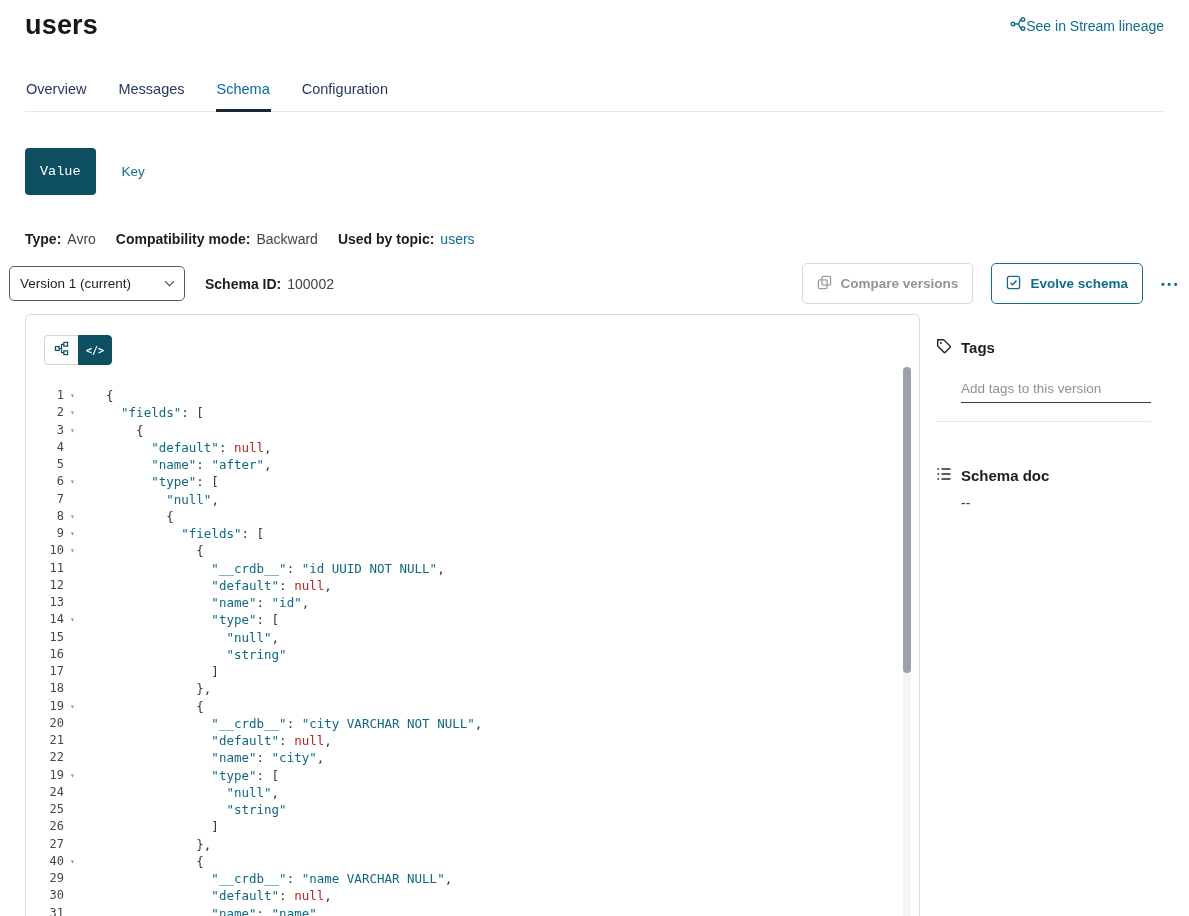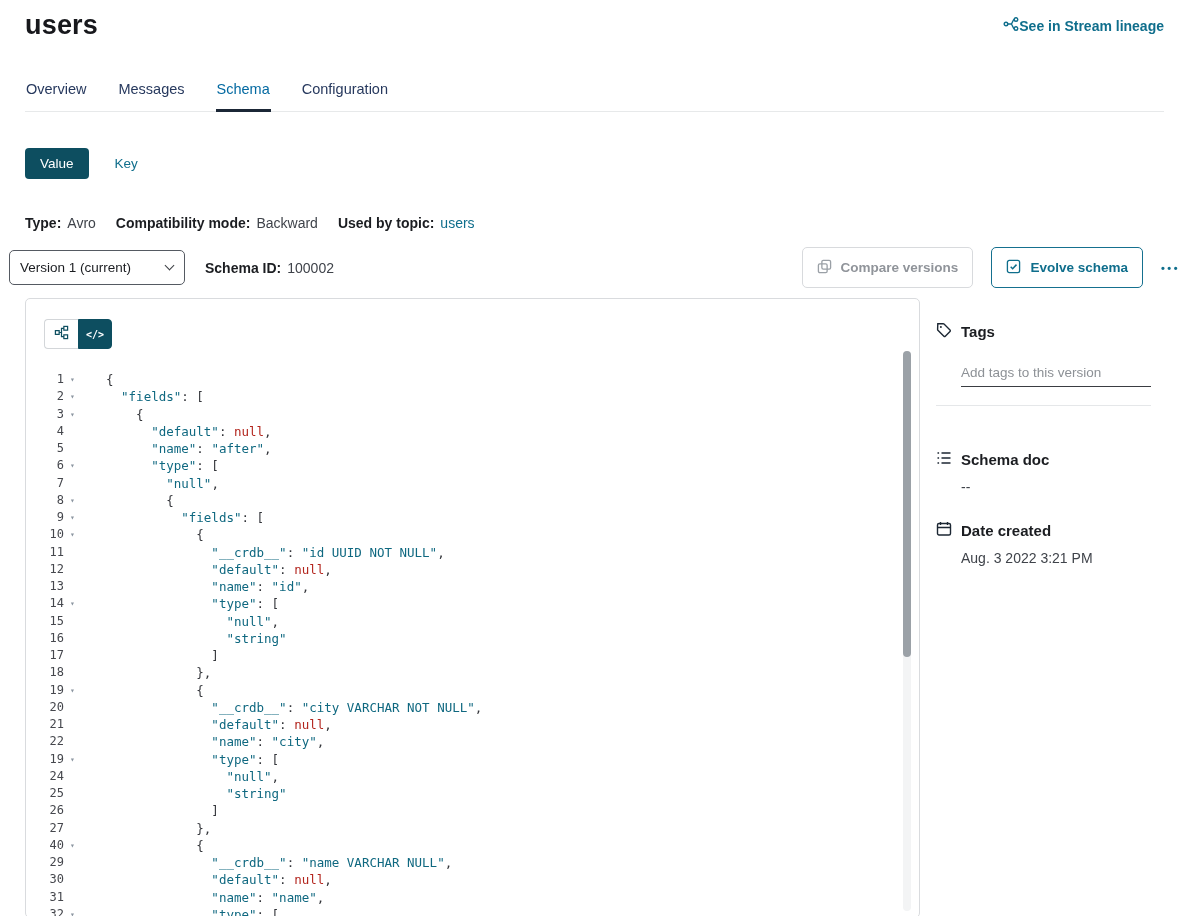--- a/index.html
+++ b/index.html
@@ -3,31 +3,31 @@
 <meta charset="utf-8">
 <style>
   * { box-sizing: border-box; margin: 0; padding: 0; }
   html, body { width: 1189px; height: 916px; overflow: hidden; background: #fff; }
   body { font-family: "Liberation Sans", sans-serif; color: #1b1d21; }
   .page { width: 1189px; height: 916px; position: relative; }
 
   
   .header { display: flex; justify-content: space-between; align-items: center; padding: 10px 25px 0; }
   .page-title { font-size: 27px; font-weight: 800; letter-spacing: .2px; color: #17181c; }
-  .lineage-link { display: flex; align-items: center; gap: 0; color: #0f6e8c; font-size: 14px; font-weight: 700; cursor: pointer; }
+  .lineage-link { display: flex; align-items: center; gap: 0; color: #0f6e8c; font-size: 14px; font-weight: 400; cursor: pointer; }
 
   
   .tabs { display: flex; gap: 30px; margin: 40px 25px 0; position: relative; }
   .tabs::after { content: ""; position: absolute; left: 0; right: 0; bottom: 0; height: 1px; background: #e7e9ea; }
   .tab { font-size: 14.5px; color: #27395e; padding: 0 1px 12px; border-bottom: 3px solid transparent; position: relative; z-index: 1; cursor: pointer; }
   .tab.active { color: #0369a1; font-weight: 500; border-bottom-color: #1b2736; }
 
   
   .toggle-row { margin: 36px 25px 0; display: flex; align-items: center; gap: 26px; }
-  .btn-value { background: #0d4e60; color: #fff; border: none; border-radius: 4px; padding: 8px 15px; font-size: 13.5px; font-family: Liberation Sans, sans-serif; cursor: pointer; }
+  .btn-value { background: #0d4e60; color: #fff; border: none; border-radius: 4px; padding: 16px 15px; font-size: 13.5px; font-family: Liberation Mono, monospace; cursor: pointer; }
   .btn-key { background: none; border: none; color: #0f6e8c; font-size: 13.5px; font-family: inherit; cursor: pointer; }
 
   
   .meta-row { margin: 36px 25px 0; font-size: 14px; display: flex; align-items: baseline; color: #3f434a; }
   .meta-label { font-weight: 700; color: #1b1d21; margin-right: 6px; }
   .meta-value { margin-right: 20px; }
   .topic-link { color: #0f6e8c; cursor: pointer; }
 
   
   .controls-row { margin: 16px 9px 0; display: flex; align-items: center; }
@@ -358,28 +358,16 @@
           <span>
             <svg width="16" height="16" viewBox="0 0 16 16" fill="none" stroke="#1c2733" stroke-width="1.6">
               <path d="M1.5 3 h1.6 M5.5 3 h9 M1.5 8 h1.6 M5.5 8 h9 M1.5 13 h1.6 M5.5 13 h9"></path>
             </svg>
           </span>
           <span>Schema doc</span>
         </div>
         <div class="side-value">--</div>
       </section>
 
-      <section class="section-date">
-        <div class="side-head">
-          <span>
-            <svg width="16" height="16" viewBox="0 0 16 16" fill="none" stroke="#1c2733" stroke-width="1.4">
-              <rect x="1.5" y="2.5" width="13" height="11.5" rx="1.5"></rect>
-              <path d="M4.5 1 v3 M11.5 1 v3 M1.5 6.5 h13"></path>
-            </svg>
-          </span>
-          <span>Date created</span>
-        </div>
-        <div class="side-value">Aug. 3 2022 3:21 PM</div>
-      </section>
     </aside>
 
   </div>
 </div>
 
 </body></html>

